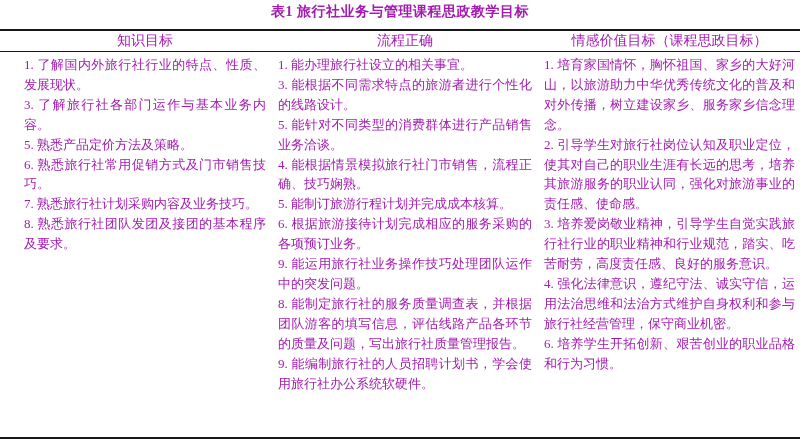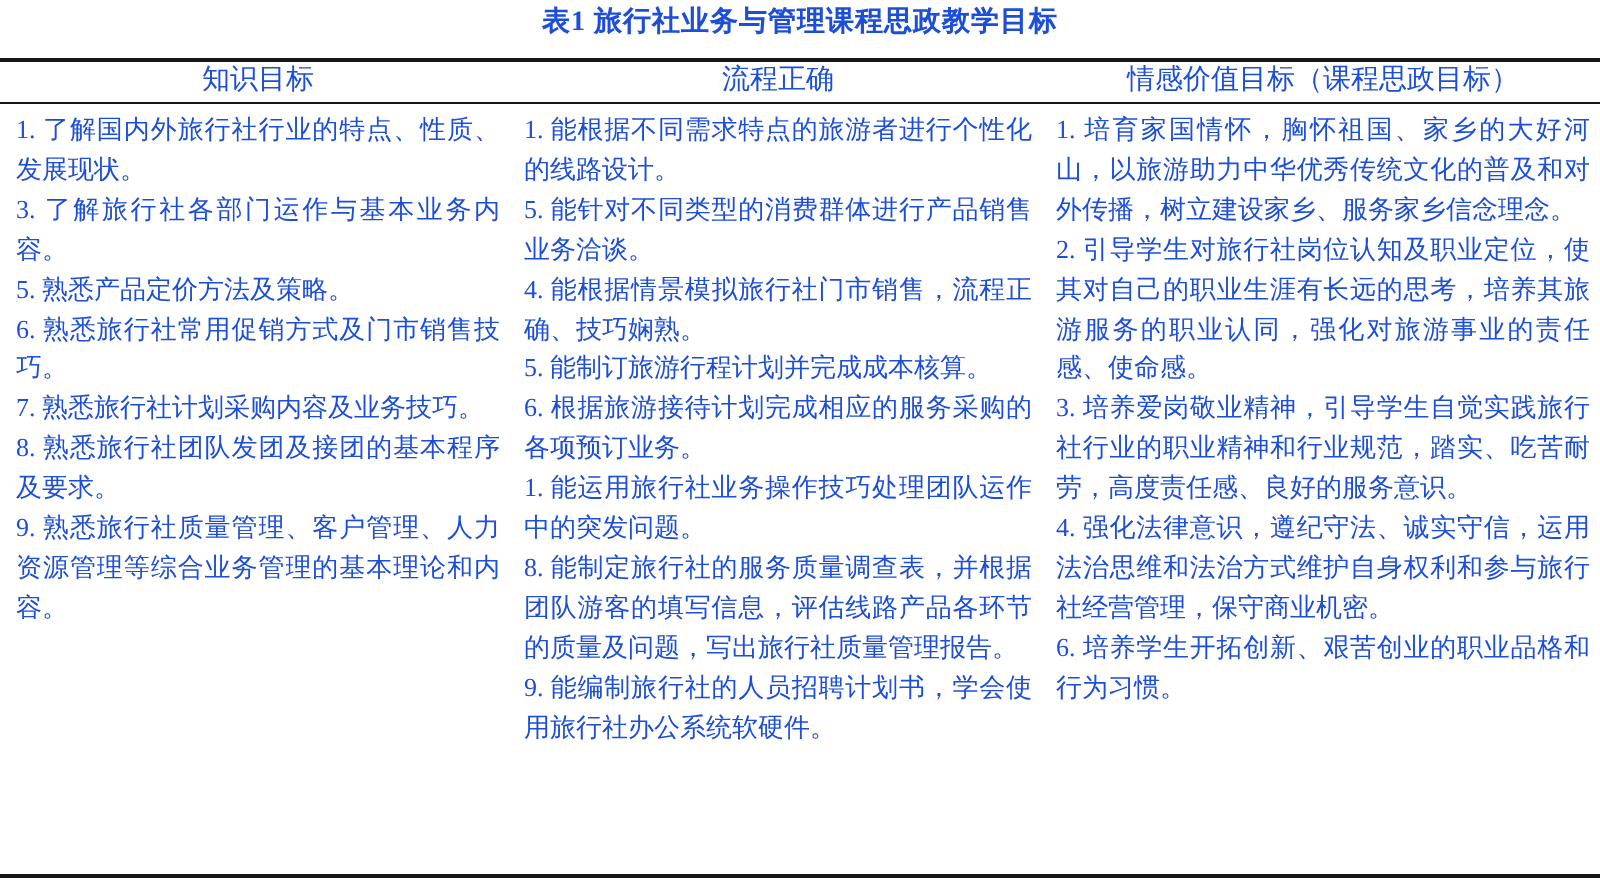--- a/index.html
+++ b/index.html
@@ -7,21 +7,21 @@
     padding: 0;
     background: #ffffff;
   }
   .page {
     position: relative;
     width: 800px;
     height: 441px;
     background: #ffffff;
     overflow: hidden;
     font-family: "Liberation Serif", "DejaVu Serif", serif;
-    color: #1d4ed8;
+    color: #a21caf;
   }
   .caption {
     position: absolute;
     top: 3px;
     left: 0;
     width: 100%;
     text-align: center;
     font-size: 14px;
     font-weight: bold;
     letter-spacing: 0.5px;
@@ -36,21 +36,21 @@
   .rule-top    { top: 29px;  height: 2px; }
   .rule-mid    { top: 51px;  height: 1px; }
   .rule-bottom { top: 437px; height: 2px; }
   .grid3 {
     position: absolute;
     left: 0;
     width: 800px;
     display: grid;
     grid-template-columns: 242px 254px 1fr;
     column-gap: 12px;
-    padding: 0 5px 0 8px;
+    padding: 0 5px 0 24px;
     box-sizing: border-box;
   }
   .thead { top: 31px; height: 20px; }
   .th {
     text-align: center;
     font-size: 14px;
     line-height: 20px;
     white-space: nowrap;
   }
   .tbody { top: 55px; }
@@ -83,29 +83,29 @@
   <div class="rule rule-mid"></div>
 
   <div class="grid3 tbody">
     <div class="col">
         <p class="item">1. 了解国内外旅行社行业的特点、性质、发展现状。</p>
         <p class="item">3. 了解旅行社各部门运作与基本业务内容。</p>
         <p class="item">5. 熟悉产品定价方法及策略。</p>
         <p class="item">6. 熟悉旅行社常用促销方式及门市销售技巧。</p>
         <p class="item">7. 熟悉旅行社计划采购内容及业务技巧。</p>
         <p class="item">8. 熟悉旅行社团队发团及接团的基本程序及要求。</p>
-        <p class="item">9. 熟悉旅行社质量管理、客户管理、人力资源管理等综合业务管理的基本理论和内容。</p>
       </div>
     <div class="col">
-        <p class="item">1. 能根据不同需求特点的旅游者进行个性化的线路设计。</p>
+        <p class="item">1. 能办理旅行社设立的相关事宜。</p>
+        <p class="item">3. 能根据不同需求特点的旅游者进行个性化的线路设计。</p>
         <p class="item">5. 能针对不同类型的消费群体进行产品销售业务洽谈。</p>
         <p class="item">4. 能根据情景模拟旅行社门市销售，流程正确、技巧娴熟。</p>
         <p class="item">5. 能制订旅游行程计划并完成成本核算。</p>
         <p class="item">6. 根据旅游接待计划完成相应的服务采购的各项预订业务。</p>
-        <p class="item">1. 能运用旅行社业务操作技巧处理团队运作中的突发问题。</p>
+        <p class="item">9. 能运用旅行社业务操作技巧处理团队运作中的突发问题。</p>
         <p class="item">8. 能制定旅行社的服务质量调查表，并根据团队游客的填写信息，评估线路产品各环节的质量及问题，写出旅行社质量管理报告。</p>
         <p class="item">9. 能编制旅行社的人员招聘计划书，学会使用旅行社办公系统软硬件。</p>
       </div>
     <div class="col">
         <p class="item">1. 培育家国情怀，胸怀祖国、家乡的大好河山，以旅游助力中华优秀传统文化的普及和对外传播，树立建设家乡、服务家乡信念理念。</p>
         <p class="item">2. 引导学生对旅行社岗位认知及职业定位，使其对自己的职业生涯有长远的思考，培养其旅游服务的职业认同，强化对旅游事业的责任感、使命感。</p>
         <p class="item">3. 培养爱岗敬业精神，引导学生自觉实践旅行社行业的职业精神和行业规范，踏实、吃苦耐劳，高度责任感、良好的服务意识。</p>
         <p class="item">4. 强化法律意识，遵纪守法、诚实守信，运用法治思维和法治方式维护自身权利和参与旅行社经营管理，保守商业机密。</p>
         <p class="item">6. 培养学生开拓创新、艰苦创业的职业品格和行为习惯。</p>
       </div>

